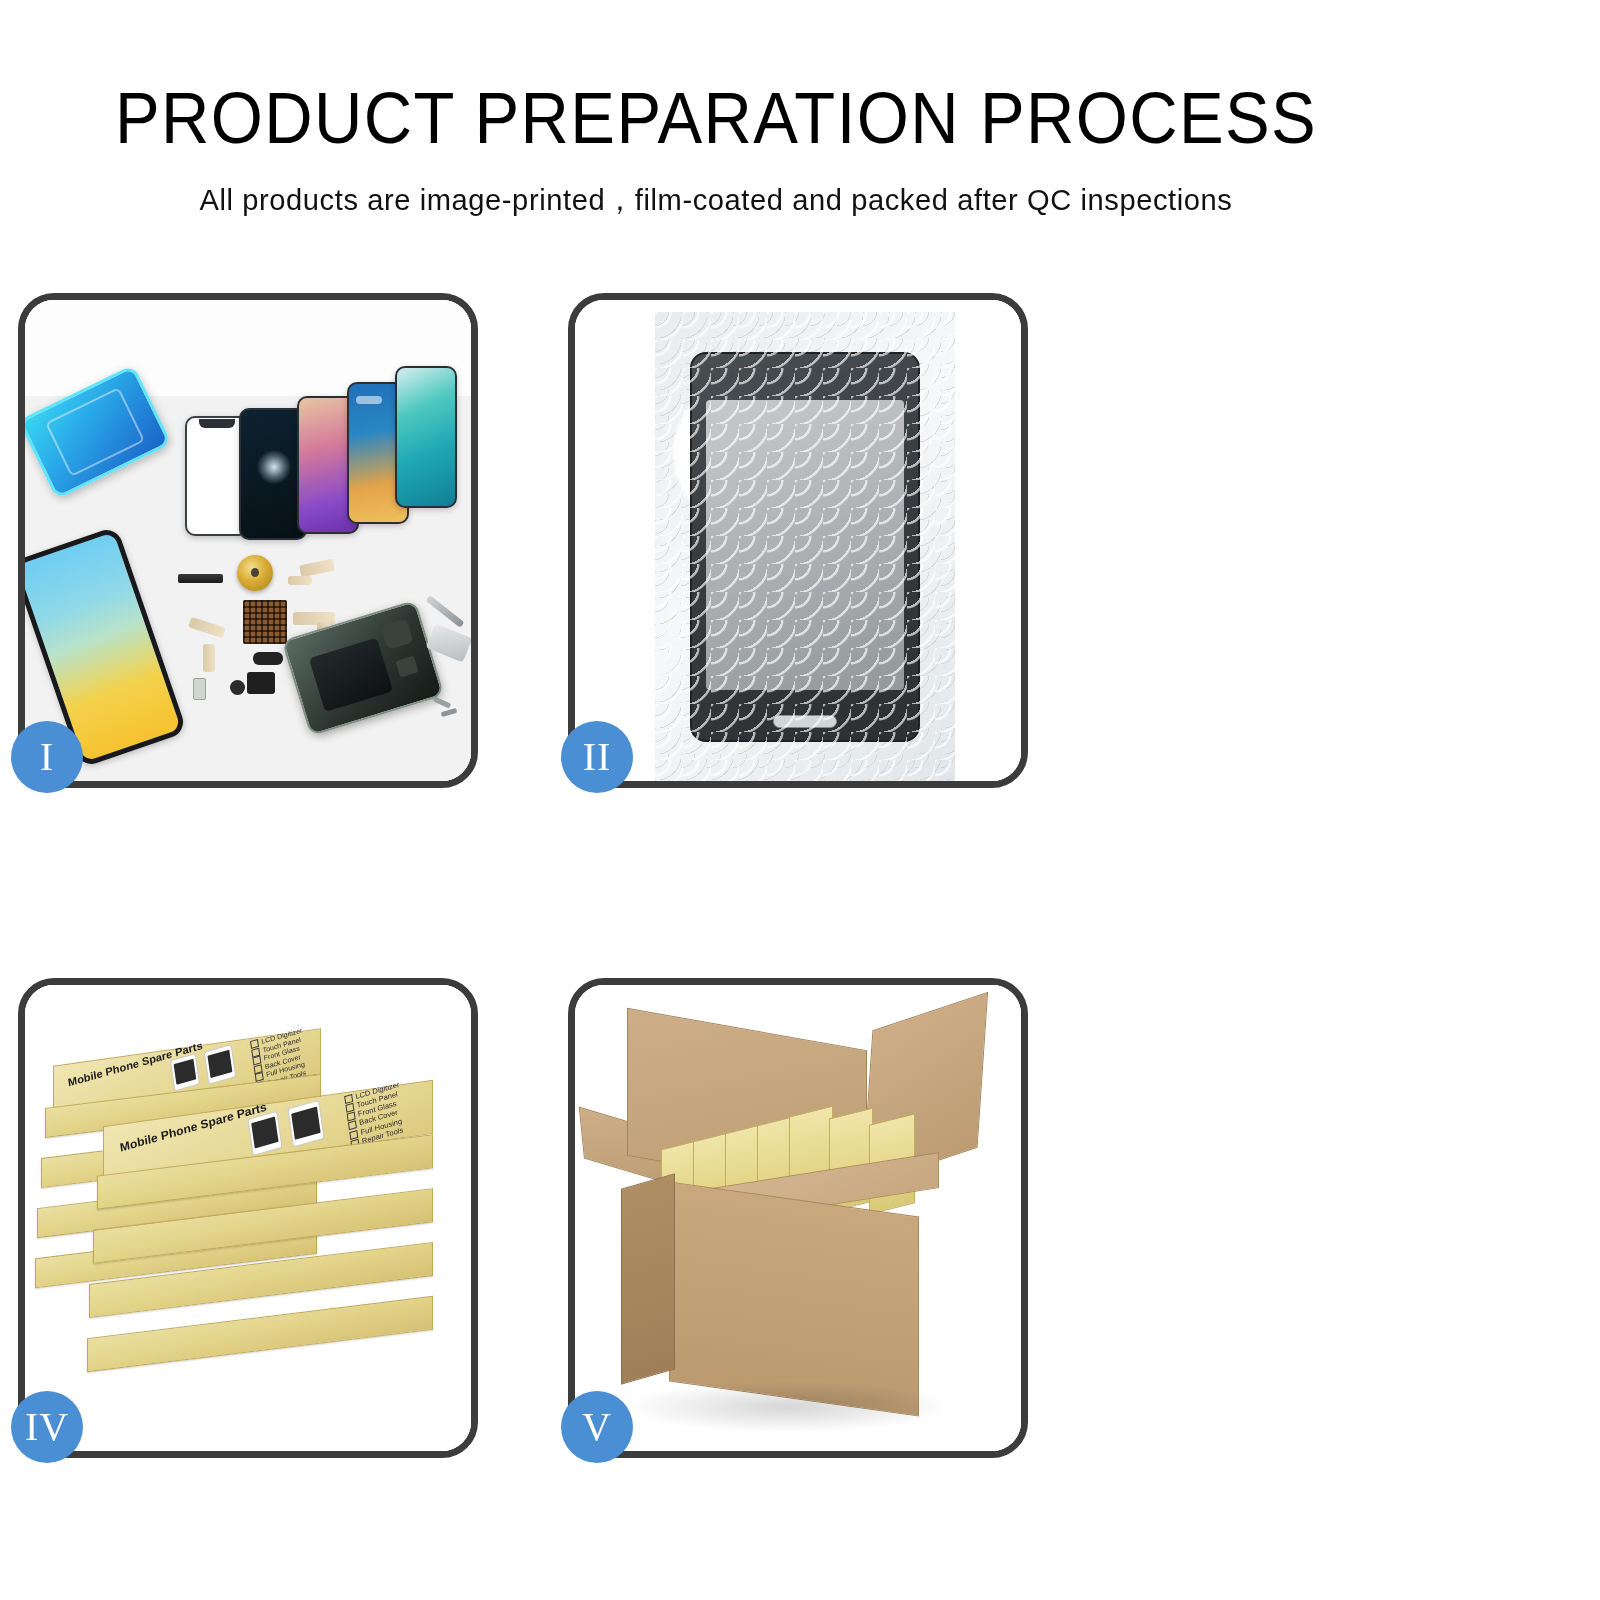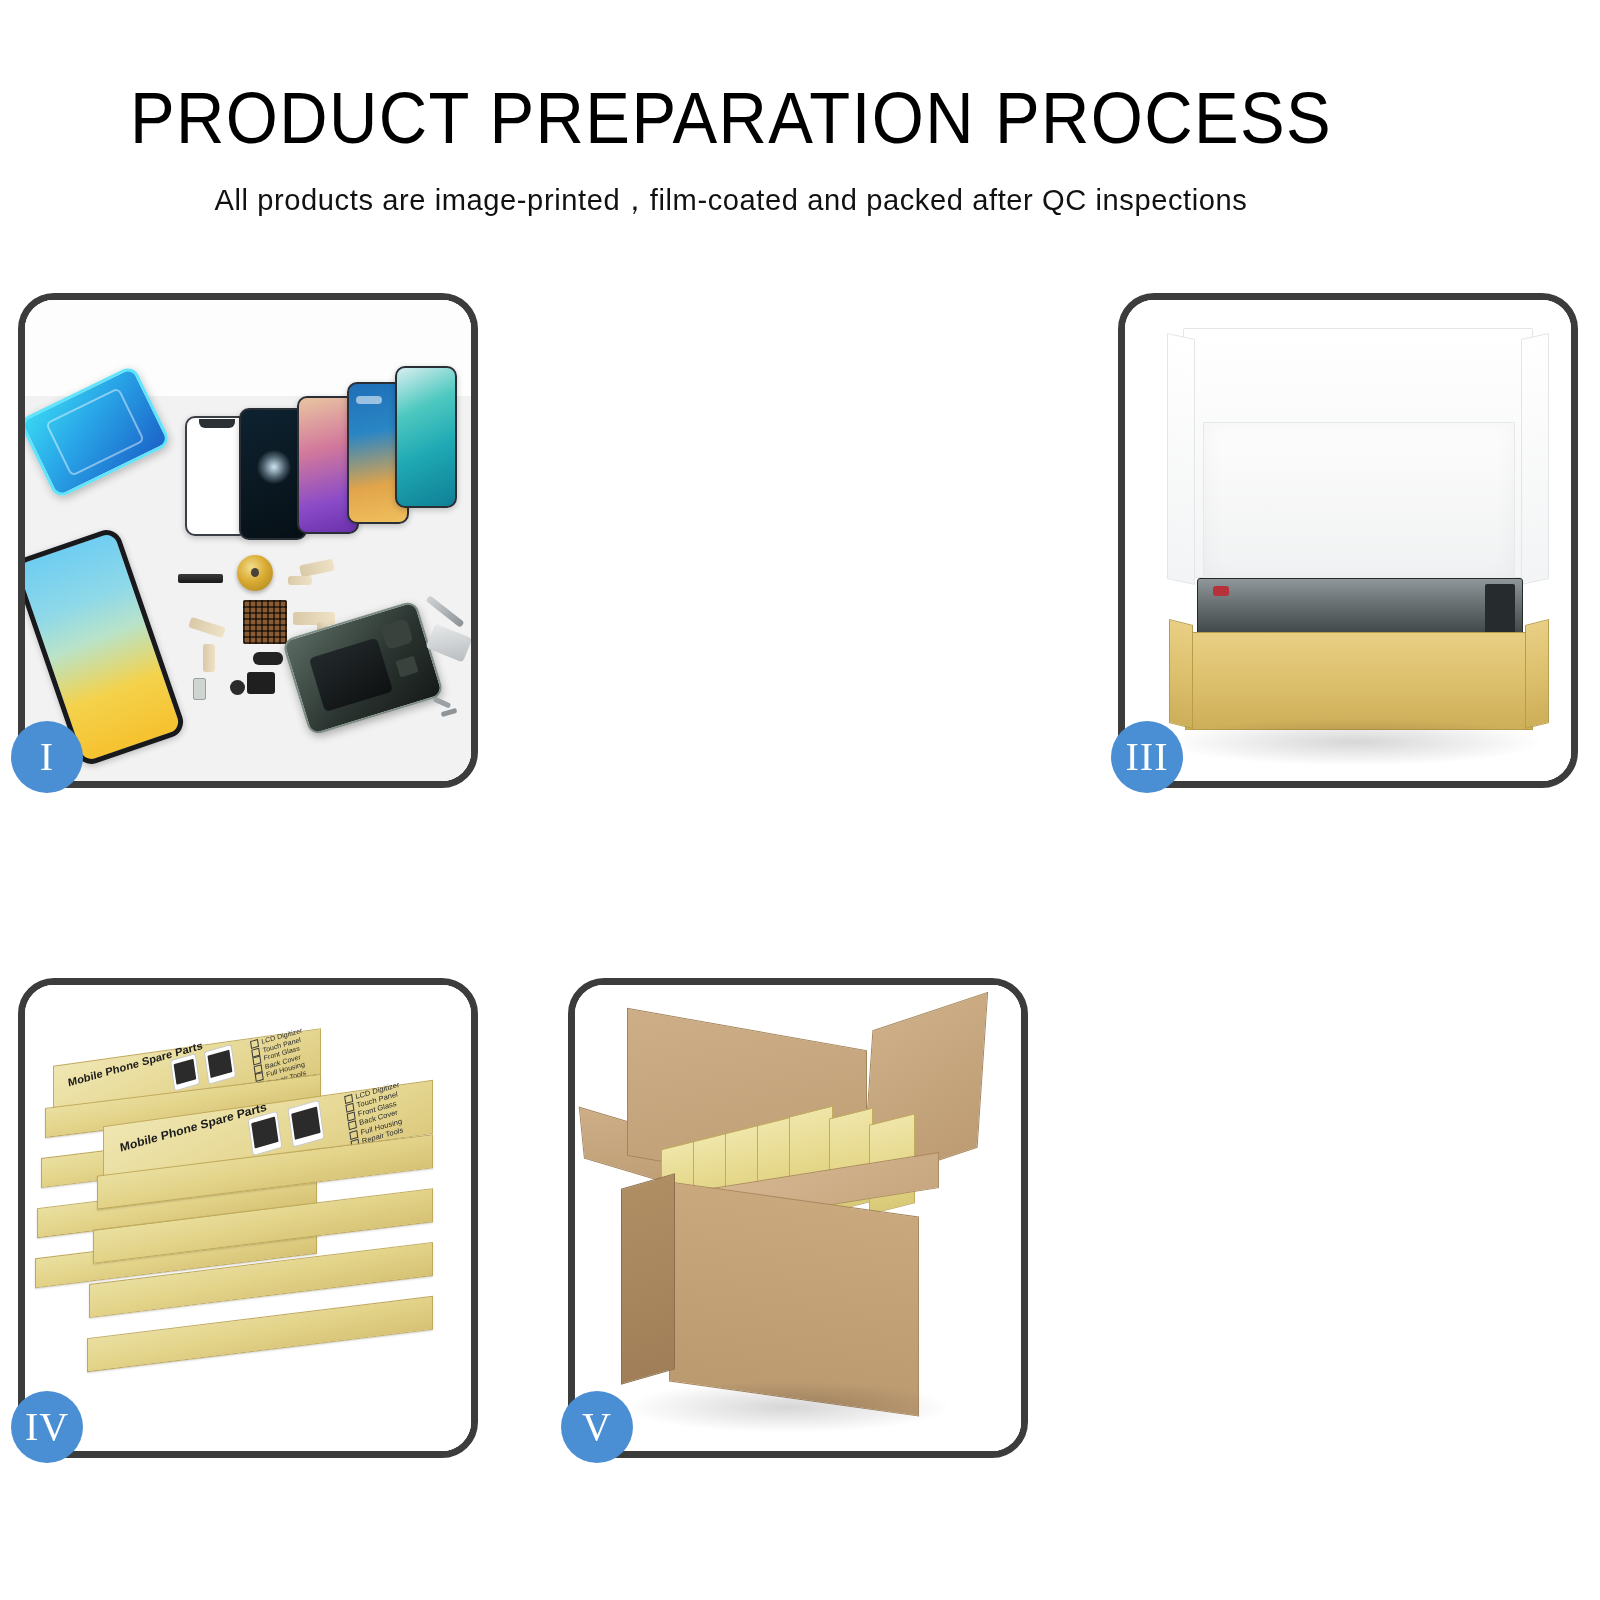--- a/index.html
+++ b/index.html
@@ -8,21 +8,21 @@
     background: #ffffff;
   }
   body {
     width: 1600px; height: 1600px;
     font-family: "Liberation Sans", sans-serif;
     overflow: hidden;
     position: relative;
   }
 
   
-  #header { position: absolute; top: 0; left: 0; width: 1432px; margin-left: 15px; }
+  #header { position: absolute; top: 0; left: 0; width: 1432px; }
   #page-title {
     text-align: center;
     font-family: "Liberation Sans Narrow", "Liberation Sans", sans-serif;
     font-size: 72px;
     font-weight: 400;
     letter-spacing: 1.5px;
     color: #000;
     margin: 0;
     padding-top: 82px;
     line-height: 1.0;
@@ -337,43 +337,35 @@
 
         <div class="part" style="left:398px; top:308px; width:44px; height:7px; background:linear-gradient(90deg,#cfd3d6,#8d9296); transform:rotate(38deg); border-radius:3px;"></div>
         <div class="part" style="left:404px; top:330px; width:40px; height:26px; background:linear-gradient(150deg,#e7e9ea,#b9bdc0); border-radius:4px; transform:rotate(22deg);"></div>
         <div class="part" style="left:408px; top:400px; width:18px; height:5px; background:#9aa0a4; transform:rotate(24deg); border-radius:2px;"></div>
         <div class="part" style="left:416px; top:410px; width:16px; height:5px; background:#8e9498; transform:rotate(-16deg); border-radius:2px;"></div>
       </div>
     </div>
     <div class="badge">I</div>
   </div>
 
-
-  <div class="card" style="left:1118px; top:5px; width:460px; height:495px;">
+  <div class="card" style="left:568px; top:5px; width:460px; height:495px;">
     <div class="card-clip">
       <div class="photo" style="background:#ffffff;">
-
-        <div class="lid-white" style="left:58px; top:28px; width:350px; height:250px; border-radius:2px;"></div>
-        <div class="lid-white" style="left:42px; top:36px; width:28px; height:246px; transform:skewY(12deg);"></div>
-        <div class="lid-white" style="left:396px; top:36px; width:28px; height:246px; transform:skewY(-12deg);"></div>
-
-        <div class="foam" style="left:78px; top:122px; width:312px; height:160px;"></div>
-
-        <div class="screen-in-box" style="left:72px; top:278px; width:326px; height:62px;"></div>
-        <div style="position:absolute;left:88px;top:286px;width:16px;height:10px;background:#b6313a;border-radius:3px;"></div>
-        <div style="position:absolute;left:360px;top:284px;width:30px;height:52px;background:#262b2d;border-radius:2px;"></div>
-
-        <div class="goldbox-front" style="left:60px; top:332px; width:348px; height:98px;"></div>
-        <div class="goldbox-front" style="left:44px; top:322px; width:24px; height:104px; transform:skewY(14deg);"></div>
-        <div class="goldbox-front" style="left:400px; top:322px; width:24px; height:104px; transform:skewY(-14deg);"></div>
-        <div class="shadow-soft" style="left:40px; top:418px; width:380px; height:48px;"></div>
+        <div class="bubble" style="left:80px; top:12px; width:300px; height:470px;">
+          <div class="digitizer" style="left:35px; top:40px; width:230px; height:390px;">
+            <div class="digitizer-inner"></div>
+            <div class="home-btn"></div>
+          </div>
+          <div class="bubble-overlay"></div>
+        </div>
       </div>
     </div>
-    <div class="badge">III</div>
+    <div class="badge">II</div>
   </div>
+
 
   <div class="card" style="left:18px; top:690px; width:460px; height:480px;">
     <div class="card-clip">
       <div class="photo" style="background:#ffffff;">
 
         <div class="retail-stack" style="left:10px; top:62px; width:300px; height:360px;">
           <div class="flatbox-top" style="left:18px; top:0px; width:268px; height:46px; transform:skewY(-8deg);">
             <div class="box-label" style="left:14px; top:12px; font-size:11px; transform:rotate(-8deg); transform-origin:left center;">Mobile Phone Spare Parts</div>
             <div class="mini-phone" style="left:118px; top:8px; width:26px; height:32px; transform:rotate(-8deg);"></div>
             <div class="mini-phone" style="left:152px; top:4px; width:28px; height:34px; transform:rotate(-8deg);"></div>

